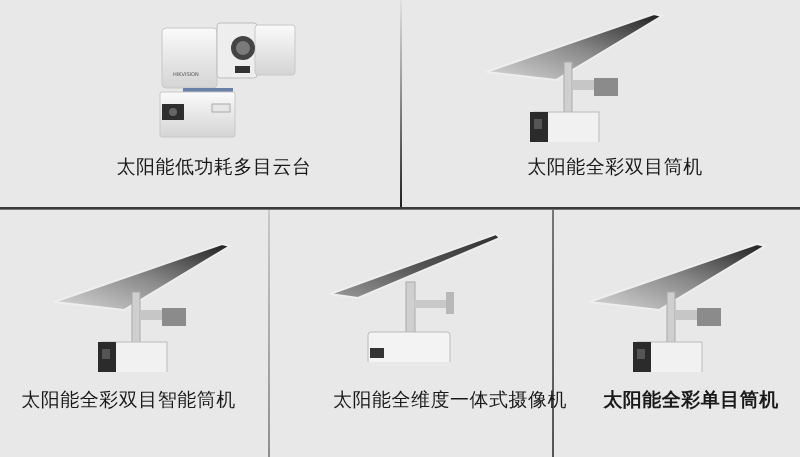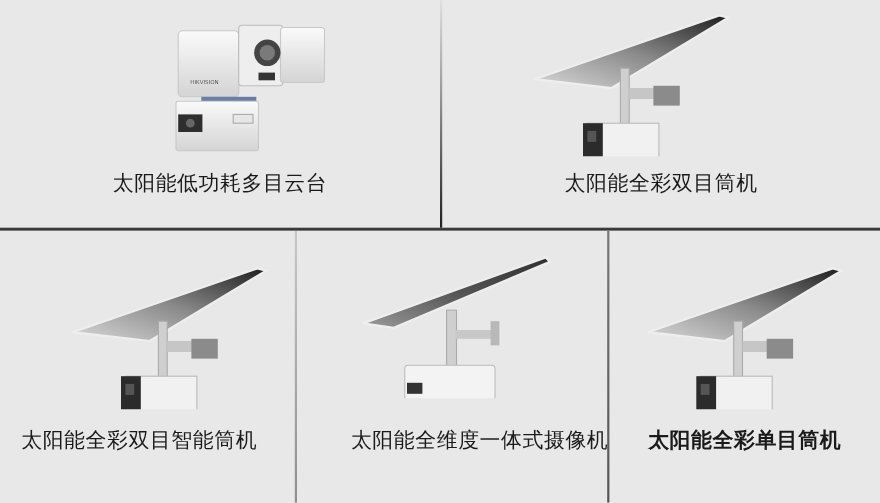--- a/index.html
+++ b/index.html
@@ -2,21 +2,21 @@
 <html><head>
 <meta charset="utf-8">
 <style>
   html, body { margin: 0; padding: 0; }
   body {
     width: 800px; height: 457px; overflow: hidden;
     background: #e8e8e8;
     font-family: "DejaVu Sans", "Liberation Sans", sans-serif;
     position: relative;
   }
-  .cell { position: absolute; }
+  .cell { position: absolute; padding-left: 28px; }
   .caption {
     position: absolute; left: 0; right: 0; text-align: center;
     font-size: 19px; color: #1a1a1a; letter-spacing: 0.5px;
   }
   .hline {
     position: absolute; left: 0; top: 207px; width: 800px; height: 3px;
     background: linear-gradient(#3a3a3a, #3a3a3a 60%, #9aa0a8);
   }
   .vline-top {
     position: absolute; left: 400px; top: 0; width: 2px; height: 207px;
@@ -77,21 +77,21 @@
     <rect x="80" y="50" width="8" height="52" fill="#cfcfcf" stroke="#aaa"></rect>
     <rect x="88" y="68" width="30" height="10" fill="#c6c6c6"></rect>
     <rect x="110" y="66" width="24" height="18" fill="#8b8b8b"></rect>
     <rect x="50" y="100" width="65" height="36" fill="#f1f1f1" stroke="#bbb"></rect>
     <rect x="46" y="100" width="18" height="36" fill="#2b2b2b"></rect>
     <rect x="50" y="107" width="8" height="10" fill="#555"></rect>
   </svg>
   <div class="caption" style="top:154px;">太阳能全彩双目筒机</div>
 </div>
 
-<div class="cell" style="left:16px;top:210px;width:221px;height:247px;">
+<div class="cell" style="left:4px;top:210px;width:221px;height:247px;">
   <svg style="left:48px;top:32px;" width="185" height="130" viewBox="0 0 185 130">
     <defs>
       <linearGradient id="sp2" x1="0" y1="1" x2="1" y2="0">
         <stop offset="0" stop-color="#d8d8d8"></stop>
           <stop offset="0.5" stop-color="#8a8a8a"></stop>
           <stop offset="1" stop-color="#1e1e1e"></stop>
       </linearGradient>
     </defs>
     <polygon points="2,60 170,2 178,4 72,68" fill="url(#sp2)" stroke="#eee" stroke-width="2"></polygon>
     <rect x="80" y="50" width="8" height="52" fill="#cfcfcf" stroke="#aaa"></rect>

